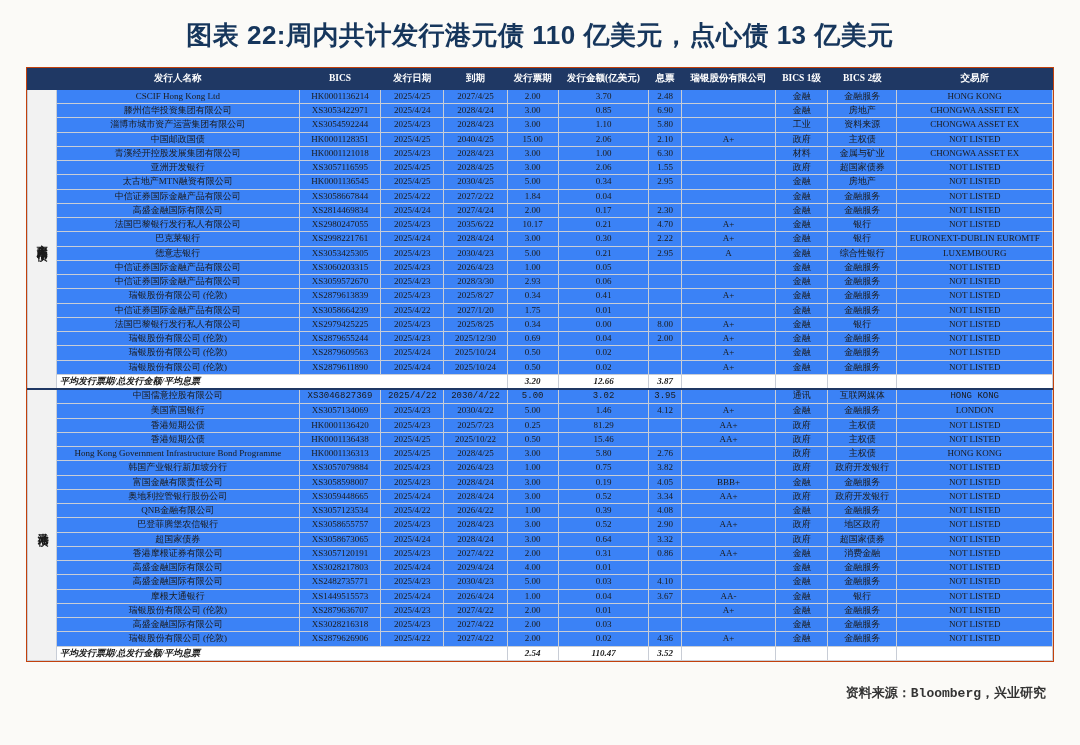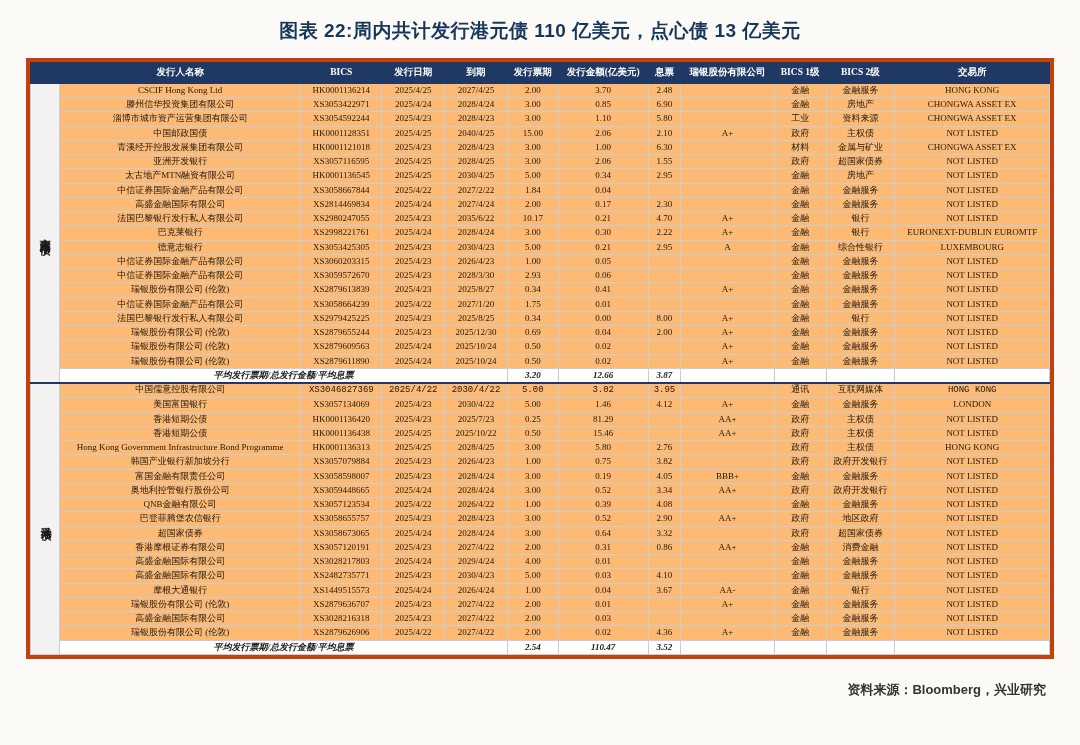--- a/index.html
+++ b/index.html
@@ -8,28 +8,28 @@
     background:#fbfaf7;
     font-family:"Liberation Serif", serif;
     color:#1a1a1a;
     overflow:hidden;
   }
   .page{position:relative;width:1080px;height:745px;box-sizing:border-box;padding:0 26px;}
   .title{
     text-align:center;
     font-family:"Liberation Sans", sans-serif;
     font-weight:bold;
-    font-size:19px;
+    font-size:26px;
     color:#16365c;
     padding:18px 0 14px 0;
     letter-spacing:0.5px;
   }
   .table-wrap{
-    border:4px solid #c2410c;
-    background:#fdba74;
+    border:1px solid #c2410c;
+    background:#3b82f6;
   }
   table{
     border-collapse:collapse;
     width:100%;
     font-size:9px;
     line-height:1.25;
   }
   th,td{
     border:1px solid #c8cdd6;
     padding:1px 3px;
@@ -59,33 +59,33 @@
     writing-mode:vertical-rl;
     text-orientation:upright;
     display:inline-block;
     line-height:1.15;
   }
   tr.summary td{
     font-weight:bold;
     font-style:italic;
     background:#ffffff;
   }
-  tr.summary td.lbl{text-align:center;}
+  tr.summary td.lbl{text-align:left;}
   .thick-top td, .thick-top th{border-top:2px solid #1f3864;font-family:Liberation Mono, monospace;}
   .note{
     margin-top:14px;
     font-family:"Liberation Sans", sans-serif;
     font-weight:bold;
     font-size:13px;
     color:#1f3864;
   }
   .source{
     margin-top:22px;
     text-align:right;
-    font-family:Liberation Sans, sans-serif;
+    font-family:Liberation Mono, monospace;
     font-weight:bold;
     font-size:13px;
     color:#333333;
     padding-right:8px;
   }
 </style>
 </head>
 <body>
 
 <div class="page">

